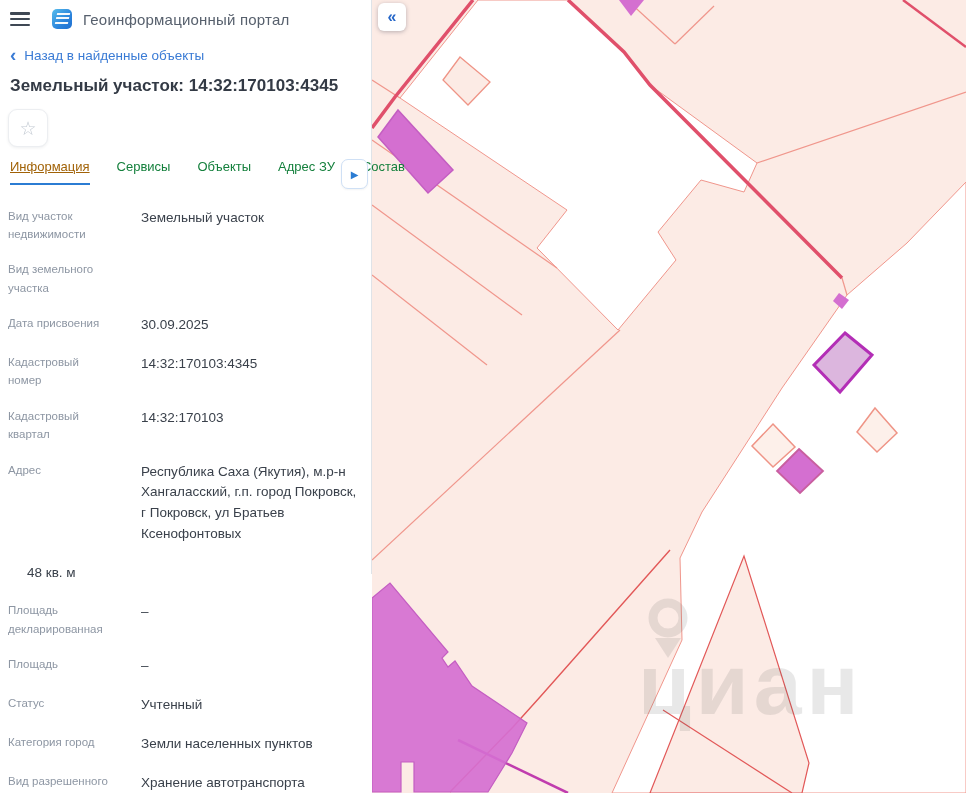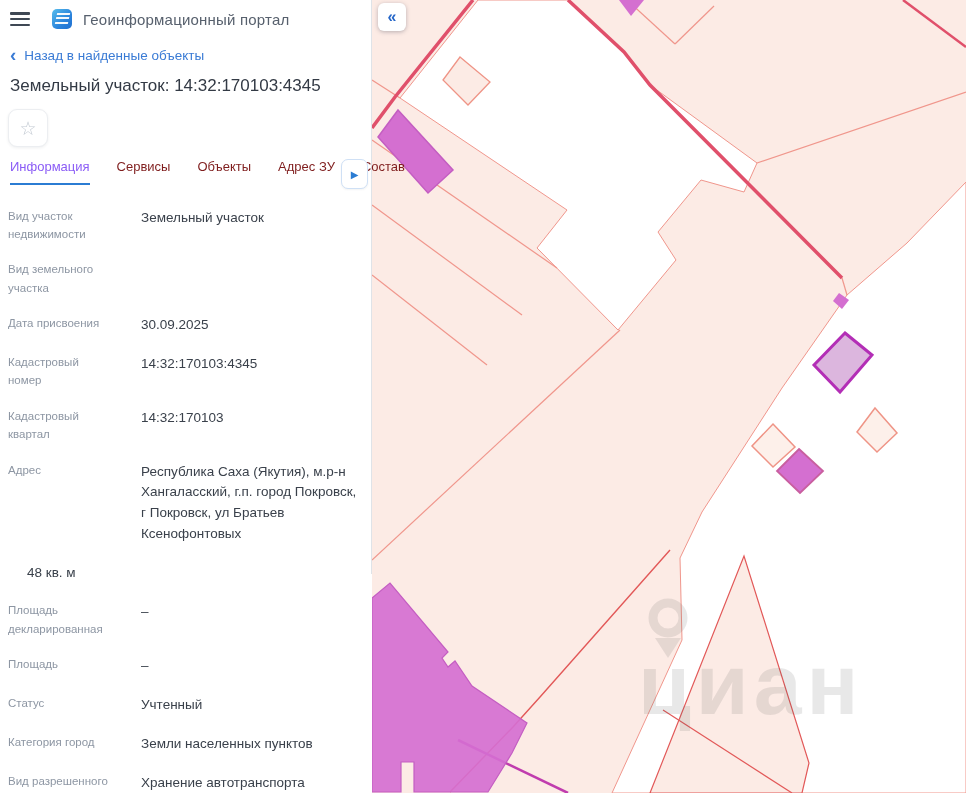--- a/index.html
+++ b/index.html
@@ -19,30 +19,30 @@
     position:relative; overflow:hidden; flex:none; }
   .logo::after { content:""; position:absolute; left:4px; right:3px; top:4px; height:11px;
     background:repeating-linear-gradient(180deg,#fff 0 2px,transparent 2px 4.5px);
     transform:skewX(-12deg); opacity:.95; }
   .app-title { font-size:15px; color:#57606d; letter-spacing:.2px; }
 
   .back-link { display:flex; align-items:center; gap:8px; margin:13px 10px 0 10px;
     color:var(--link-blue,#3a7bd5); font-size:13.5px; text-decoration:none; cursor:pointer; }
   .back-link .chev { font-size:19px; line-height:12px; font-weight:700; margin-top:-2px; }
 
-  .page-title { margin:13px 10px 0 10px; font-size:17px; font-weight:400; color:#333a45; }
+  .page-title { margin:13px 10px 0 10px; font-size:17px; font-weight:700; color:#333a45; }
 
   .fav-btn { margin:13px 8px 0 8px; width:40px; height:38px; background:#fff;
     border:1px solid #eceef1; border-radius:9px; box-shadow:0 1px 3px rgba(40,50,60,.08);
     color:#c2c9d2; font-size:19px; cursor:pointer; }
 
   .tabs { position:relative; margin-top:12px; padding:0 10px; height:31px;
     display:flex; gap:27px; align-items:flex-start; }
-  .tab { font-size:13px; color:#7f1d1d; padding-bottom:9px; cursor:pointer; white-space:nowrap; }
-  .tab.active { color:#8b5cf6; border-bottom:2px solid var(--accent-blue,#2b7cd3); }
+  .tab { font-size:13px; color:#15803d; padding-bottom:9px; cursor:pointer; white-space:nowrap; }
+  .tab.active { color:#a16207; border-bottom:2px solid var(--accent-blue,#2b7cd3);text-decoration:underline; }
   .tabs-more { position:absolute; right:3px; top:0; width:27px; height:30px; background:#fff;
     border:1px solid #cfe0f5; border-radius:7px; color:var(--accent-blue,#2b7cd3);
     font-size:10px; cursor:pointer; box-shadow:0 1px 2px rgba(40,50,60,.06); }
 
   .fields { padding:8px 8px 0 8px; }
   .row { display:flex; padding:8.5px 0; }
   .lbl { flex:none; width:114px; padding-right:10px; font-size:11.5px; line-height:1.6;
     color:var(--label-gray,#8d96a3); }
   .val { font-size:13.5px; line-height:1.55; color:var(--value-dark,#3a414b); padding-top:1px;margin-left:19px; }
 

